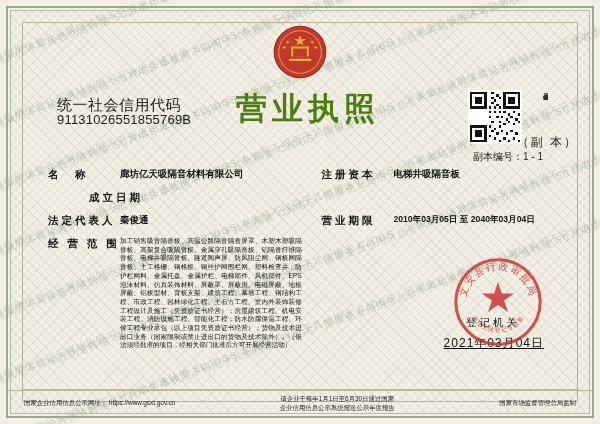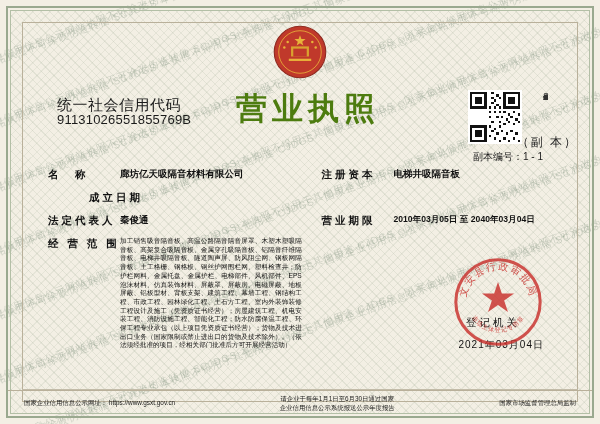--- a/index.html
+++ b/index.html
@@ -122,21 +122,21 @@
     font-size:6.6px;line-height:1.32;color:#111;text-align:justify;
     max-width:272px;
   }
   .scope-row{margin-top:2px;justify-content:space-between;}
 
   
   .reg-auth{
     position:absolute;right:58px;bottom:72px;font-size:10.5px;font-weight:normal;color:#111;letter-spacing:3px;
   }
   .reg-date{
-    position:absolute;right:34px;bottom:50px;font-size:10px;color:#111;letter-spacing:1px;
+    position:absolute;right:34px;bottom:50px;font-size:12px;color:#111;letter-spacing:1px;text-decoration:underline;
   }
 
   
   .seal{
     position:absolute;right:34px;bottom:54px;width:92px;height:92px;
     z-index:6;opacity:0.82;
   }
 
   
   .footer{

